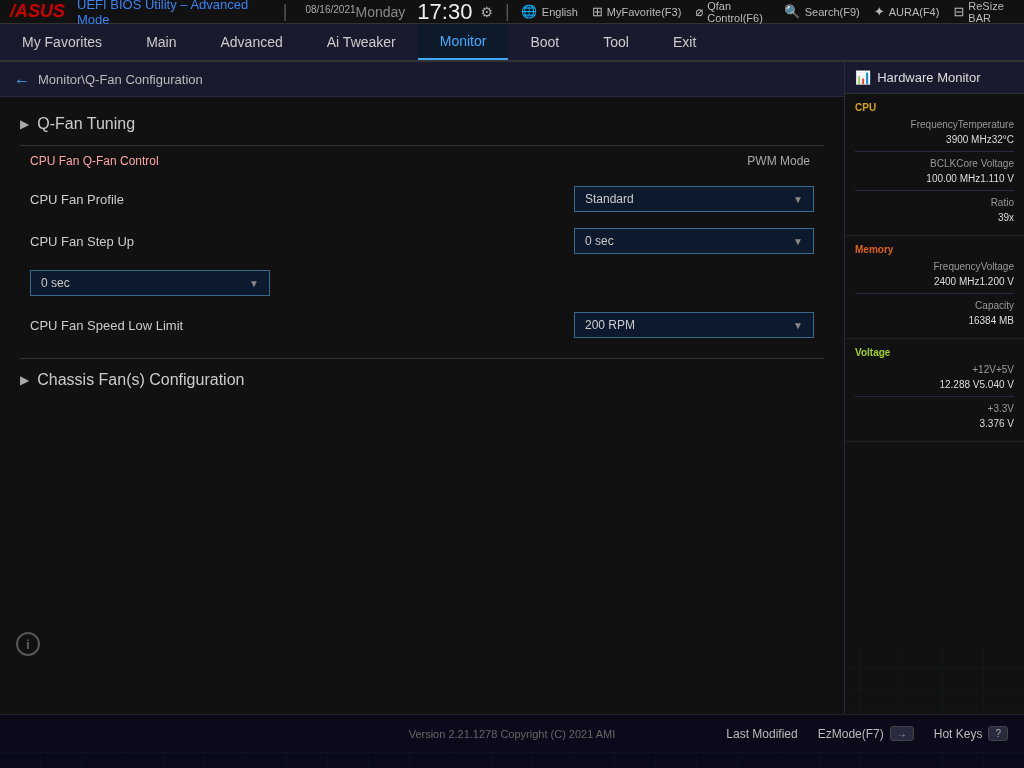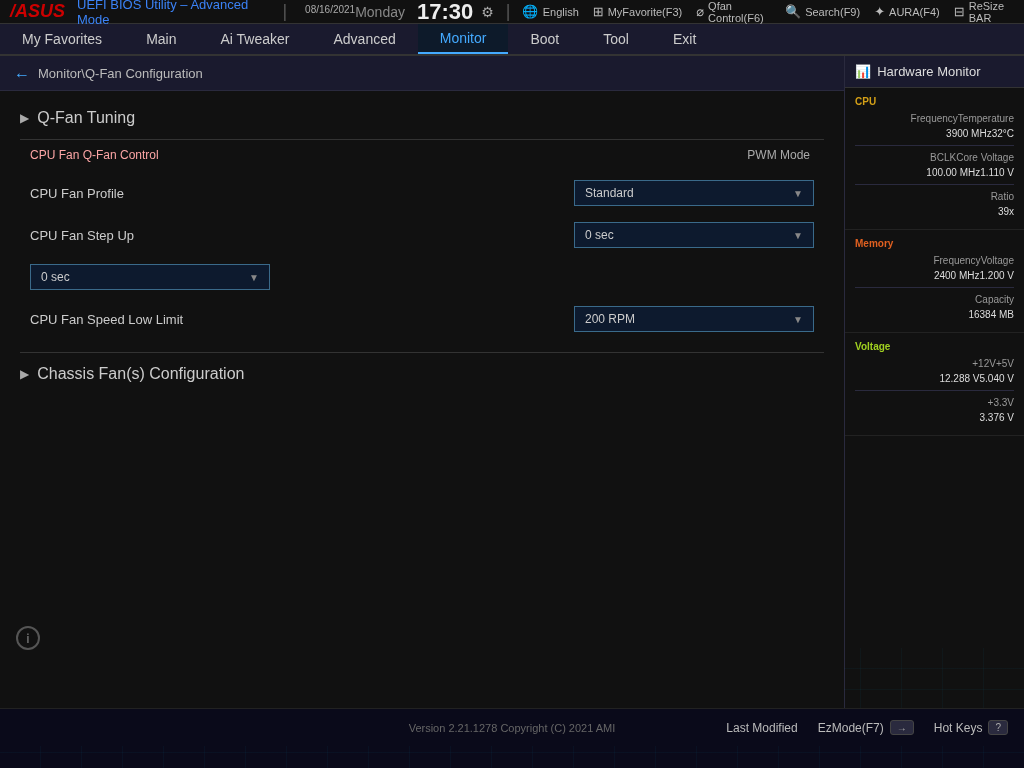--- a/index.html
+++ b/index.html
@@ -74,21 +74,21 @@
       font-size: 10px;
       color: #aaa;
     }
     .header-day {
       font-size: 14px;
       color: #888;
     }
     .header-time {
       font-size: 22px;
       color: #eee;
-      font-weight: bold;
+      font-weight: normal;
       line-height: 1;
     }
     .header-settings-icon {
       color: #aaa;
       font-size: 14px;
       margin-left: -4px;
     }
     .header-sep {
       color: #555;
       font-size: 18px;
@@ -107,21 +107,21 @@
       cursor: pointer;
     }
     .tool-icon {
       font-size: 13px;
     }
 
     
     .navbar {
       display: flex;
       background: #1a1a2e;
-      height: 32px;
+      height: 38px;
       align-items: stretch;
       border-bottom: 2px solid #333;
     }
     .nav-item {
       display: flex;
       align-items: center;
       padding: 0 22px;
       font-size: 14px;
       color: #ccc;
       cursor: pointer;
@@ -374,24 +374,24 @@
 </div>
 
 <div class="navbar">
   <div class="nav-item">
     <span>My Favorites</span>
   </div>
   <div class="nav-item">
     <span>Main</span>
   </div>
   <div class="nav-item">
+    <span>Advanced</span>
+  </div>
+  <div class="nav-item">
     <span>Ai Tweaker</span>
-  </div>
-  <div class="nav-item">
-    <span>Advanced</span>
   </div>
   <div class="nav-item active">
     <span>Monitor</span>
   </div>
   <div class="nav-item">
     <span>Boot</span>
   </div>
   <div class="nav-item">
     <span>Tool</span>
   </div>

